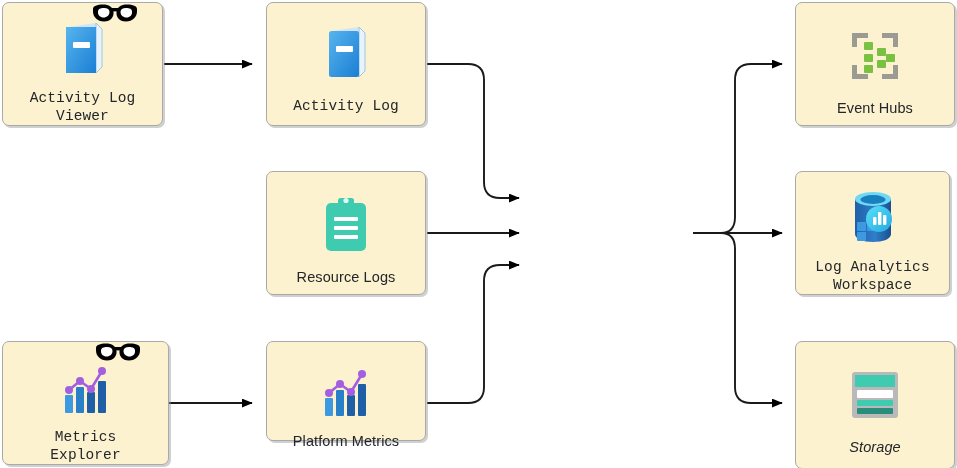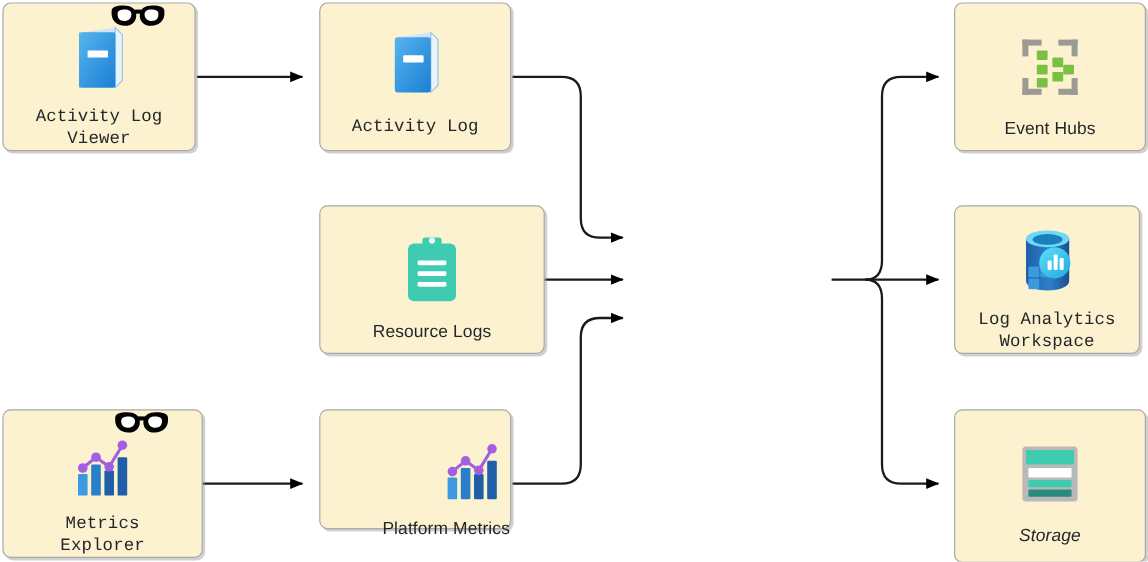--- a/index.html
+++ b/index.html
@@ -95,21 +95,21 @@
         </linearGradient>
           </defs>
         <rect x="21" y="23" width="17" height="6" rx="1" fill="#ffffff"></rect>
       </svg>
     </div>
     <div class="lbl">
       <div>Activity Log</div>
     </div>
   </div>
 
-  <div class="node n-short" style="left:266px;top:171px;width:188px;height:124px;">
+  <div class="node n-short" style="left:266px;top:171px;width:160px;height:124px;">
     <div class="ico">
       <svg width="58" height="60" viewBox="0 0 58 60">
         <rect x="9" y="8" width="40" height="48" rx="5" fill="#3fcbb0"></rect>
         <rect x="21" y="3" width="16" height="9" rx="2.5" fill="#3fcbb0"></rect>
         <circle cx="29" cy="5.5" r="2.6" fill="#ffffff" opacity=".85"></circle>
         <rect x="17" y="22" width="24" height="4" rx="1.2" fill="#ffffff"></rect>
         <rect x="17" y="31" width="24" height="4" rx="1.2" fill="#ffffff"></rect>
         <rect x="17" y="40" width="24" height="4" rx="1.2" fill="#ffffff"></rect>
       </svg>
     </div>
@@ -144,21 +144,21 @@
                    C40,14.5 42,12 42,9.5 Z" fill="#fff"></path>
         </svg>
       </span>
     </div>
     <div class="lbl">
       <div>Metrics</div>
       <div>Explorer</div>
     </div>
   </div>
 
-  <div class="node n-short" style="left:266px;top:341px;width:160px;height:100px;align-items:flex-end;">
+  <div class="node n-short" style="left:266px;top:341px;width:160px;height:100px;">
     <div class="ico">
       <svg width="62" height="60" viewBox="0 0 62 60">
         <rect x="10" y="36" width="8" height="18" rx="1" fill="#3d9ae0"></rect>
         <rect x="21" y="28" width="8" height="26" rx="1" fill="#2a7fc9"></rect>
         <rect x="32" y="33" width="8" height="21" rx="1" fill="#1f5fa8"></rect>
         <rect x="43" y="22" width="8" height="32" rx="1" fill="#1f5fa8"></rect>
         <polyline points="14,31 25,22 36,30 47,12" fill="none" stroke="#a45fe0" stroke-width="2.6" stroke-linecap="round" stroke-linejoin="round"></polyline>
         <circle cx="14" cy="31" r="4" fill="#a45fe0"></circle>
         <circle cx="25" cy="22" r="4" fill="#a45fe0"></circle>
         <circle cx="36" cy="30" r="4" fill="#a45fe0"></circle>

